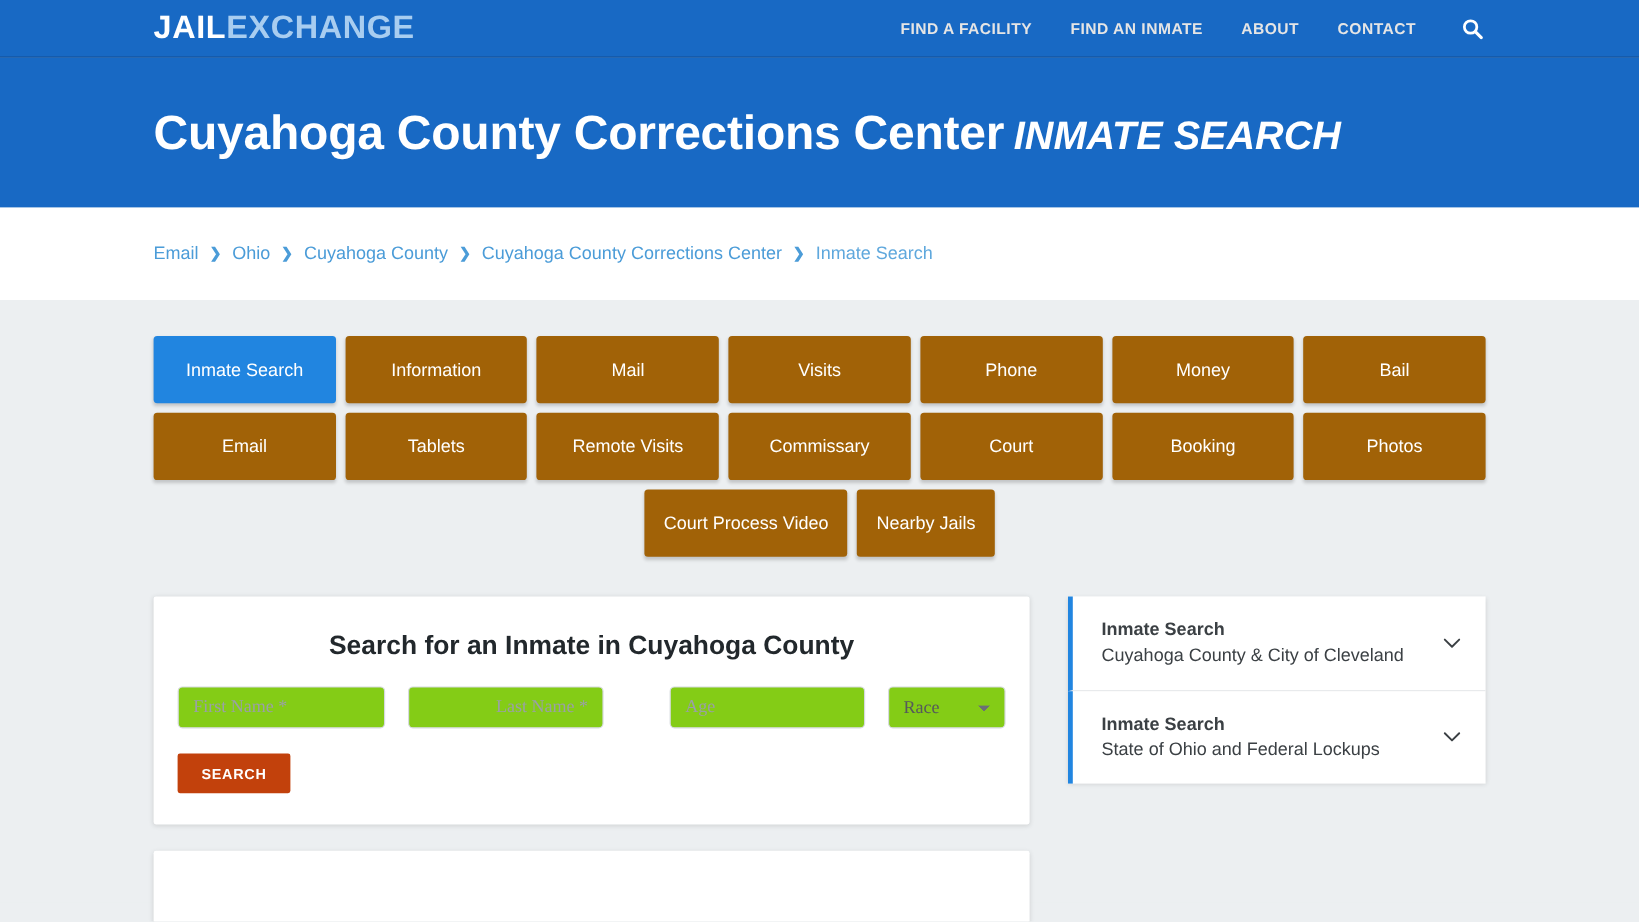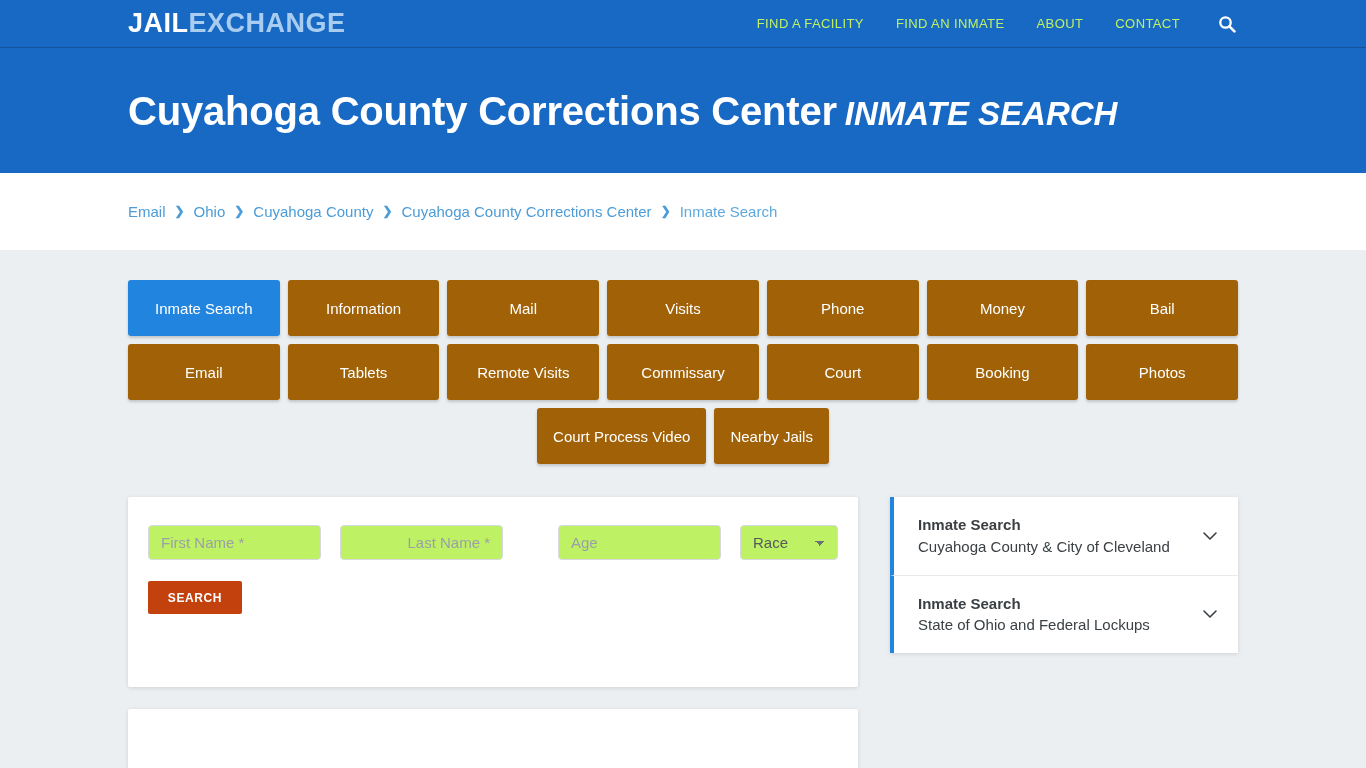--- a/index.html
+++ b/index.html
@@ -32,23 +32,23 @@
   .logo .jail { color: #ffffff; }
   .logo .exchange { color: #a8cdf0; }
 
   .nav-links {
     margin-left: auto;
     display: flex;
     align-items: center;
     gap: 32px;
   }
   .nav-link {
-    color: #bef264;
+    color: #e5e5e5;
     font-size: 13px;
-    font-weight: normal;
+    font-weight: bold;
     letter-spacing: 0.4px;
     text-transform: uppercase;
     text-decoration: none;
     white-space: nowrap;
     cursor: pointer;
   }
   .nav-search-btn {
     display: flex;
     align-items: center;
     justify-content: center;
@@ -180,22 +180,22 @@
     display: flex;
     gap: 19px;
   }
   .field {
     height: 35px;
     border: 1px solid #d6dade;
     border-radius: 4px;
     padding: 0 12px;
     font-size: 15px;
     color: #55595c;
-    background: #bef264;
-    font-family: Liberation Sans, sans-serif;
+    background: #84cc16;
+    font-family: Liberation Serif, serif;
     outline: none;
   }
   .field::placeholder { color: #9aa0a6; }
   .field.fname { width: 173px; }
   .field.lname { width: 163px; text-align: right; }
   .field.age   { width: 163px; margin-left: 36px; }
   .field.race {
     width: 160px;
     -webkit-appearance: none;
     appearance: none;
@@ -328,20 +328,21 @@
     <div class="tab-row row-c">
       <button class="tab">Court Process Video</button>
       <button class="tab">Nearby Jails</button>
     </div>
   </div>
 
   <div class="content">
 
     <div class="col-main">
       <div class="card search-card">
+        <h2>Search for an Inmate in Cuyahoga County</h2>
         <form class="form-row">
           <input class="field fname" type="text" placeholder="First Name *" style="">
           <input class="field lname" type="text" placeholder="Last Name *" style="">
           <input class="field age" type="text" placeholder="Age" style="">
           <select class="field race">
             <option>Race</option>
           </select>
         </form>
         <button class="search-btn">SEARCH</button>
       </div>

